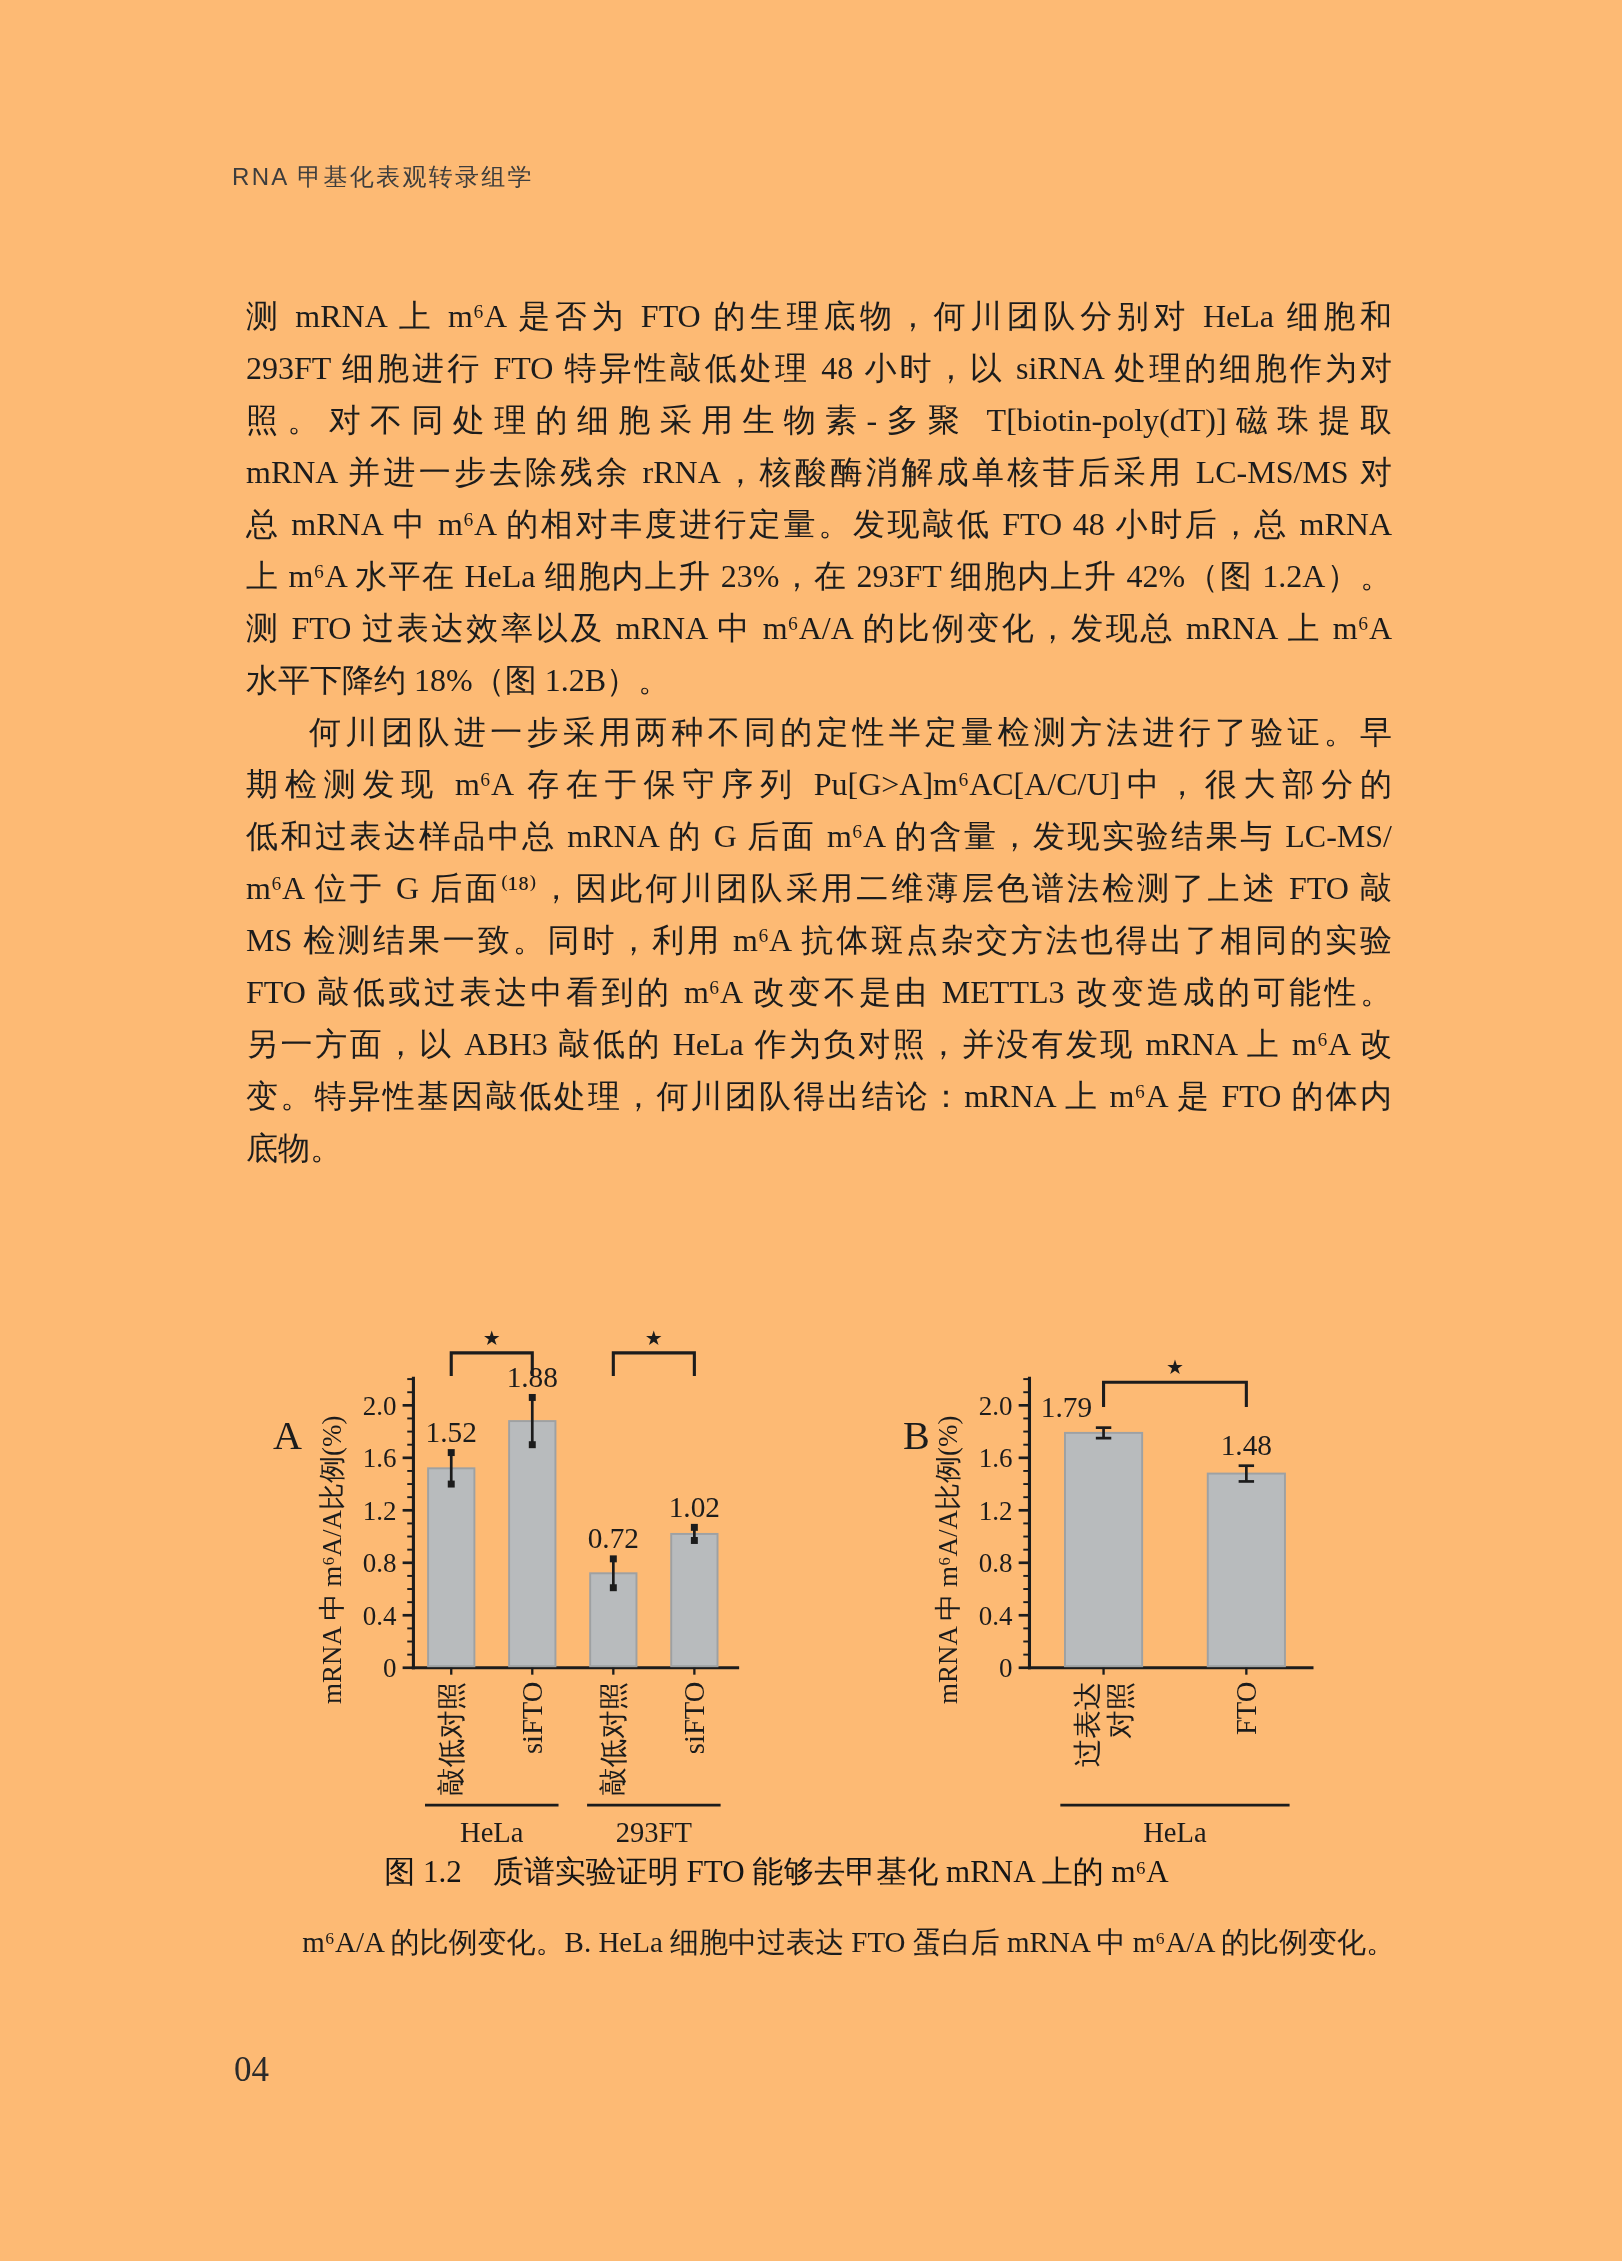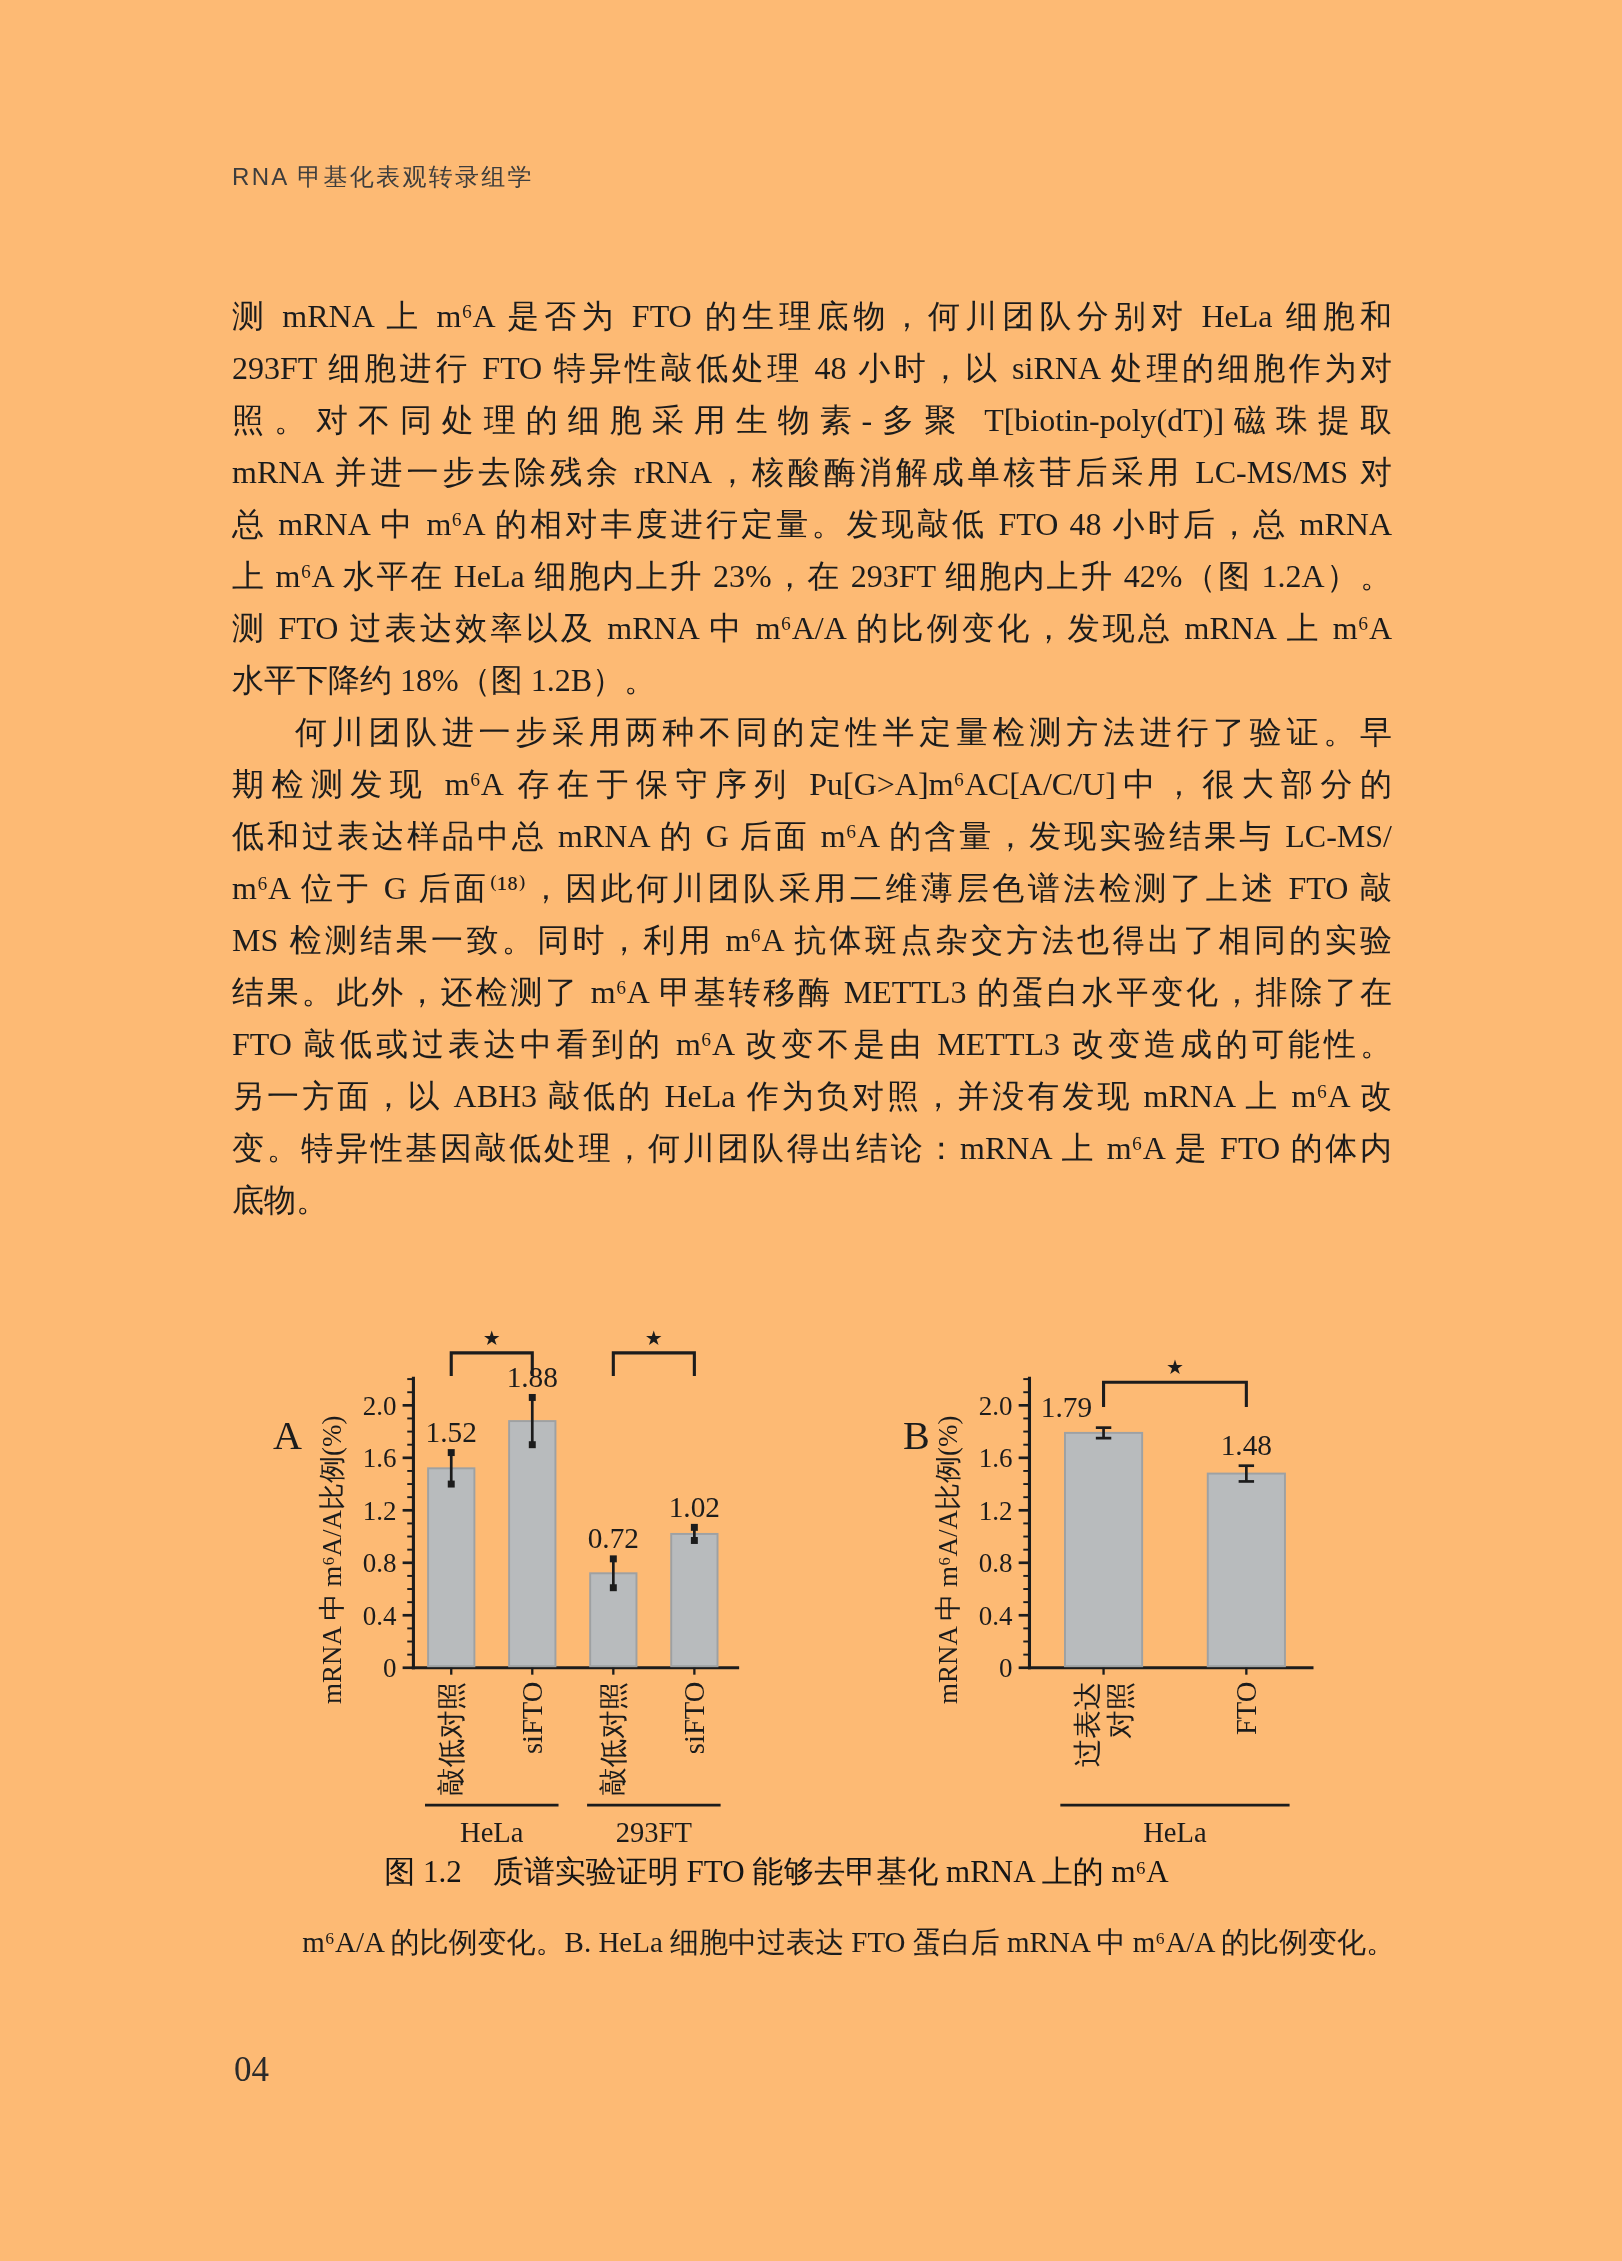--- a/index.html
+++ b/index.html
@@ -5,21 +5,21 @@
   html,body{margin:0;padding:0;background:#ffffff;}
   #page{
     position:relative;width:1623px;height:2261px;background:#fdba74;overflow:hidden;
     font-family:"Liberation Serif","DejaVu Serif",serif;color:#1c1c1c;
   }
   .running-header{
     position:absolute;left:232px;top:161px;font-size:24px;letter-spacing:2.3px;color:#3d3d3d;
     font-family:"Liberation Sans","DejaVu Sans",sans-serif;
   }
   .body-text{position:absolute;left:232px;top:290px;width:1160px;font-size:32px;}
-  .line{height:52px;line-height:52px;white-space:nowrap;}
+  .line{height:52px;line-height:52px;white-space:nowrap;margin-left:14px;}
   .line.j{white-space:normal;text-align:justify;text-align-last:justify;}
   .line.indent{text-indent:63px;}
   .caption{
     position:absolute;left:0px;top:1851px;width:1553px;text-align:center;font-size:31px;color:#151515;
   }
   .notes{position:absolute;left:232px;top:1916px;width:1163px;font-size:29px;}
   .note-line{height:52px;line-height:52px;white-space:nowrap;text-align:right;}
   .note-line.j{white-space:normal;text-align:justify;text-align-last:justify;}
   .note-line.indent{text-indent:62px;}
   .page-number{position:absolute;left:234px;top:2050px;font-size:35px;color:#2b2b2b;}
@@ -43,21 +43,20 @@
     <div class="line j">mRNA 并进一步去除残余 rRNA，核酸酶消解成单核苷后采用 LC-MS/MS 对</div>
     <div class="line j">总 mRNA 中 m⁶A 的相对丰度进行定量。发现敲低 FTO 48 小时后，总 mRNA</div>
     <div class="line j">上 m⁶A 水平在 HeLa 细胞内上升 23%，在 293FT 细胞内上升 42%（图 1.2A）。</div>
     <div class="line j">测 FTO 过表达效率以及 mRNA 中 m⁶A/A 的比例变化，发现总 mRNA 上 m⁶A</div>
     <div class="line">水平下降约 18%（图 1.2B）。</div>
     <div class="line j indent">何川团队进一步采用两种不同的定性半定量检测方法进行了验证。早</div>
     <div class="line j">期检测发现 m⁶A 存在于保守序列 Pu[G&gt;A]m⁶AC[A/C/U]中，很大部分的</div>
     <div class="line j">低和过表达样品中总 mRNA 的 G 后面 m⁶A 的含量，发现实验结果与 LC-MS/</div>
     <div class="line j">m⁶A 位于 G 后面⁽¹⁸⁾，因此何川团队采用二维薄层色谱法检测了上述 FTO 敲</div>
     <div class="line j">MS 检测结果一致。同时，利用 m⁶A 抗体斑点杂交方法也得出了相同的实验</div>
-    <div class="line j">结果。此外，还检测了 m⁶A 甲基转移酶 METTL3 的蛋白水平变化，排除了在</div>
     <div class="line j">FTO 敲低或过表达中看到的 m⁶A 改变不是由 METTL3 改变造成的可能性。</div>
     <div class="line j">另一方面，以 ABH3 敲低的 HeLa 作为负对照，并没有发现 mRNA 上 m⁶A 改</div>
     <div class="line j">变。特异性基因敲低处理，何川团队得出结论：mRNA 上 m⁶A 是 FTO 的体内</div>
     <div class="line">底物。</div>
   </div>
 
   <svg id="chartA" width="556" height="575" viewBox="0 0 720 745" xmlns="http://www.w3.org/2000/svg">
       <text x="14" y="186" font-size="52">A</text>
       <text x="102" y="330" transform="rotate(-90 102 330)" text-anchor="middle" font-size="35">mRNA 中 m⁶A/A比例(%)</text>
       <line x1="182" y1="470" x2="196" y2="470" stroke="#1c1c1c" stroke-width="3.5"></line>

